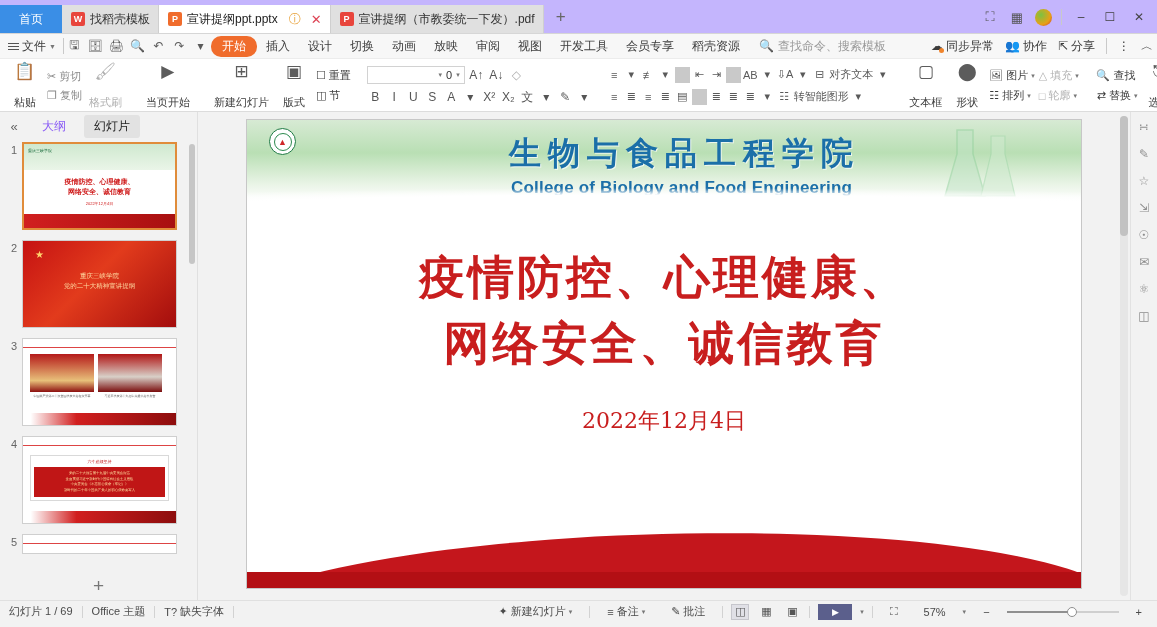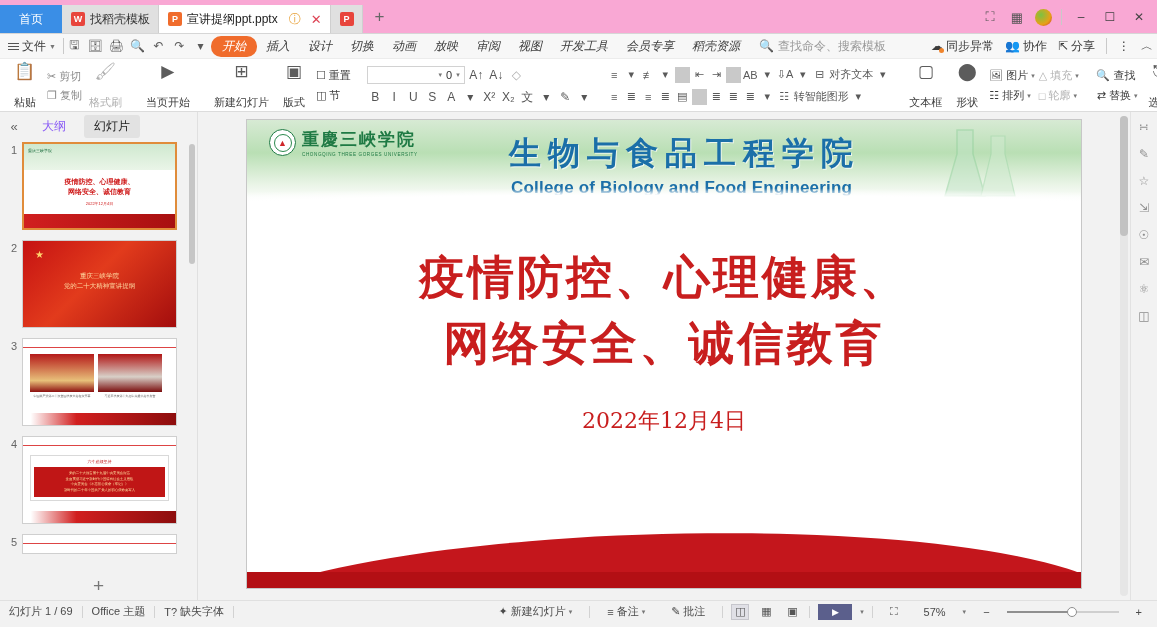--- a/index.html
+++ b/index.html
@@ -4,21 +4,21 @@
 <style>
   * { box-sizing: border-box; margin: 0; padding: 0; }
   html, body {
     width: 1157px; height: 627px;
     font-family: "Liberation Sans", "DejaVu Sans", sans-serif;
     background: #f2f2f2; overflow: hidden;
     -webkit-font-smoothing: antialiased;
   }
   
   #tabbar {
-    height: 34px; background: #f9a8d4; display: flex; align-items: flex-end;
+    height: 34px; background: #c4b5fd; display: flex; align-items: flex-end;
     position: relative; border-bottom: 1px solid #d6d6d6;
   }
   .home-tab {
     width: 62px; height: 28px; background: #3a8ee6; color: #fff;
     font-size: 12px; display: flex; align-items: center; justify-content: center;
     margin-bottom: 0;
   }
   .doc-tab {
     height: 28px; display: flex; align-items: center; gap: 5px;
     padding: 0 8px 0 9px; font-size: 12px; color: #333;
@@ -46,21 +46,21 @@
   
   #menubar {
     height: 25px; background: #f7f7f7; display: flex; align-items: center;
     font-size: 12px; color: #3c3c3c; border-bottom: 1px solid #ececec;
     position: relative;
   }
   .mfile { display: flex; align-items: center; gap: 3px; padding: 0 7px 0 8px; }
   .hamb { display: inline-block; width: 11px; }
   .hamb i { display: block; height: 1px; background: #555; margin: 2px 0; }
   .qicon { width: 21px; text-align: center; font-size: 12px; color: #5a5a5a; }
-  .mtab { padding: 2px 9px; color: #3c3c3c; white-space: nowrap; font-style: italic; }
+  .mtab { padding: 2px 9px; color: #3c3c3c; white-space: nowrap; }
   .mtab.active { background: #f06c2c; color: #fff; border-radius: 10px; padding: 2px 11px; }
   .msearch { display: flex; align-items: center; gap: 4px; margin-left: 10px; color: #9a9a9a; font-size: 12px; }
   .mright { position: absolute; right: 4px; display: flex; align-items: center; gap: 11px; font-size: 12px; color: #3c3c3c; }
   .mright .mi { display: flex; align-items: center; gap: 3px; }
   .cloud-warn { position: relative; }
   .cloud-warn::after { content:''; position:absolute; right:-1px; bottom:0px; width:5px;height:5px;border-radius:50%;background:#f0842c; }
 
   
   #ribbon { height: 53px; background: #fff; display: flex; align-items: stretch;
             border-bottom: 1px solid #dcdcdc; font-size: 11px; color: #3c3c3c; }
@@ -209,20 +209,21 @@
 
   <div class="doc-tab active">
     <span class="tab-ico ico-orange">P</span>
     <span class="tlabel">宣讲提纲ppt.pptx</span>
     <span class="tab-warn">ⓘ</span>
     <span class="tab-close">✕</span>
   </div>
 
   <div class="doc-tab">
     <span class="tab-ico ico-red">P</span>
+    <span class="tlabel">宣讲提纲（市教委统一下发）.pdf</span>
   </div>
 
   <div class="tab-plus">+</div>
 
   <div class="tb-right">
     <span class="tb-ic">⛶</span>
     <span class="tb-ic">▦</span>
     <span class="avatar"></span>
     <span class="divider-v"></span>
     <span class="wctl">–</span>
@@ -551,24 +552,20 @@
     <div class="plus-row">+</div>
   </div>
 
   <div id="editarea">
     <div id="slide">
 
       <div class="sld-head">
         <div class="logo-wrap">
           <div class="logo-circ">
             <div class="logo-inner">▲</div>
-          </div>
-          <div>
-            <div class="logo-cn">重慶三峽学院</div>
-            <div class="logo-en">CHONGQING THREE GORGES UNIVERSITY</div>
           </div>
         </div>
         <div class="col-cn">生物与食品工程学院</div>
         <div class="col-en">College of Biology and Food Engineering</div>
         <svg class="beaker" viewBox="0 0 84 74">
           <path d="M18 4 h16 v24 l12 42 h-40 l12 -42 z" fill="#bfe3c4" stroke="#8fcf9b" stroke-width="1.5"></path>
           <path d="M52 10 h14 v18 l10 42 h-34 l10 -42 z" fill="#cfeacf" stroke="#9fd6a8" stroke-width="1.2"></path>
         </svg>
       </div>
 

